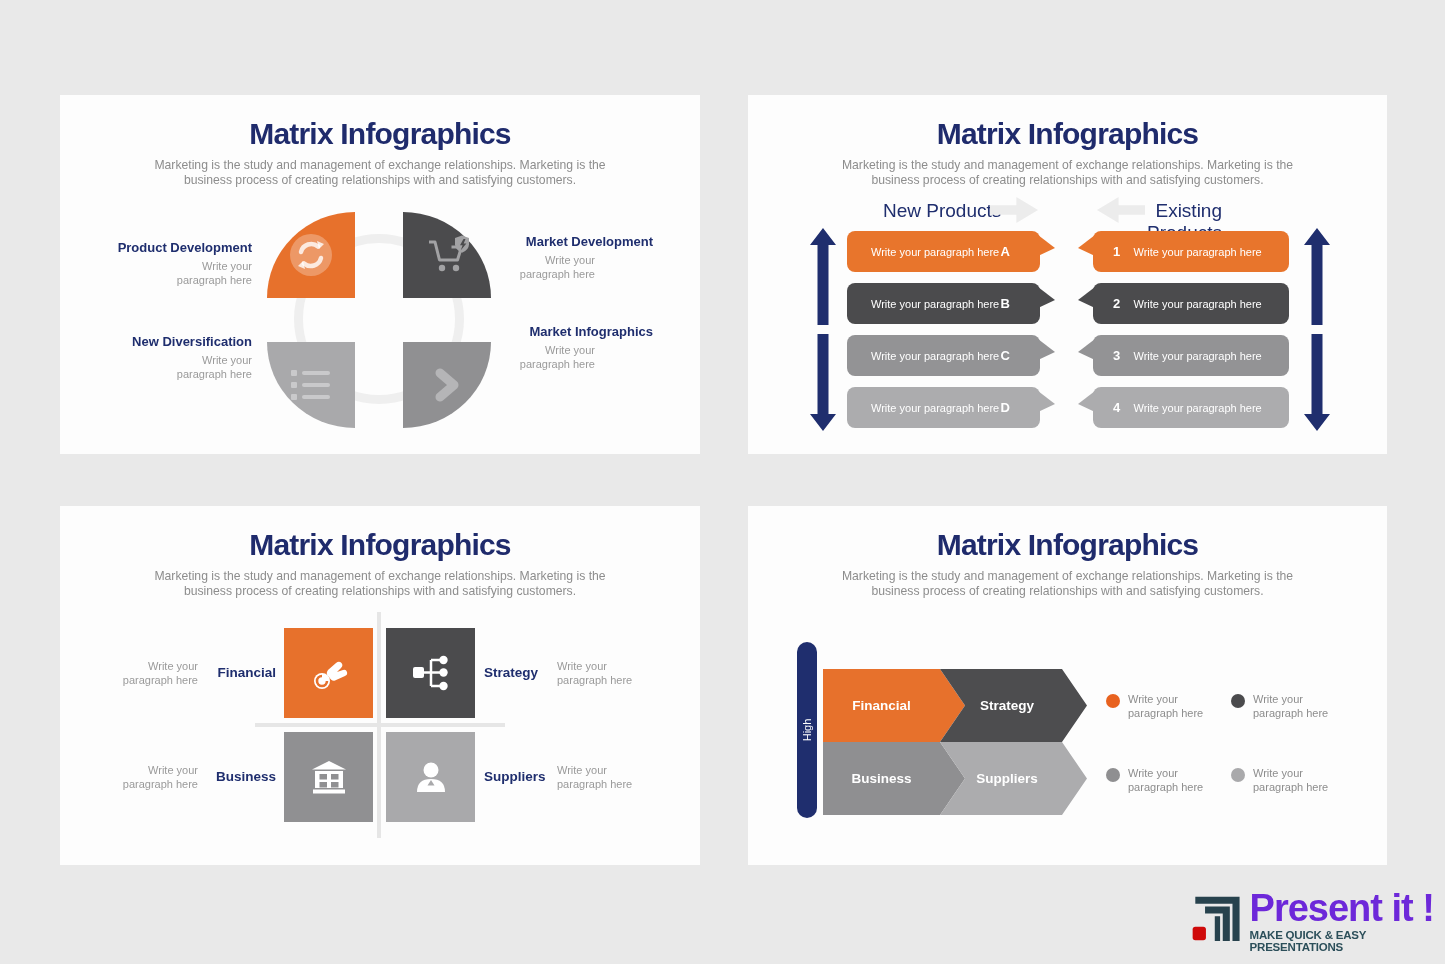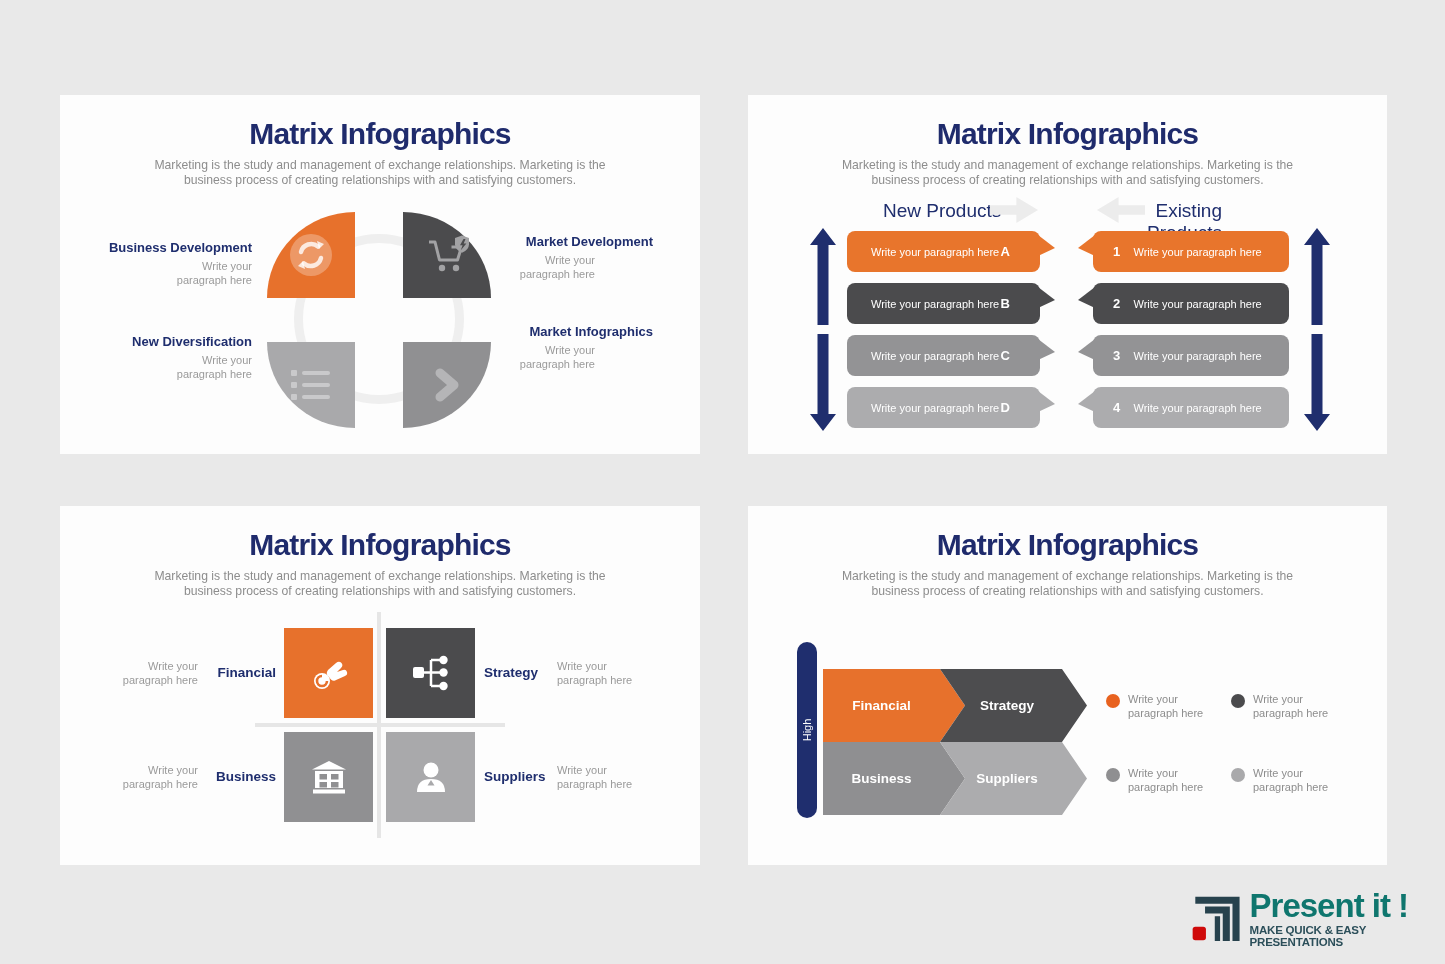--- a/index.html
+++ b/index.html
@@ -88,21 +88,21 @@
   .chev.second .clabel{padding-left:12px;padding-right:25px;}
   .crow1{top:163px;} .crow2{top:236px;}
   .lgitem{position:absolute;display:flex;gap:8px;width:120px;}
   .lgdot{width:14px;height:14px;border-radius:50%;flex:0 0 auto;margin-top:2px;}
   .lgtext{font-size:11px;color:#8d8d8d;line-height:1.3;width:95px;}
   .lg1{left:358px;top:186px;} .lg2{left:483px;top:186px;}
   .lg3{left:358px;top:260px;} .lg4{left:483px;top:260px;}
 
   
   .logo{position:absolute;left:1190px;top:890px;display:flex;gap:10px;align-items:flex-start;}
-  .logo-text .brand{font-size:33px;font-weight:800;color:#0f766e;line-height:0.95;letter-spacing:-1px;}
+  .logo-text .brand{font-size:38px;font-weight:800;color:#6d28d9;line-height:0.95;letter-spacing:-1px;}
   .logo-text .tagline{font-size:11.5px;font-weight:700;color:#2c4f5a;letter-spacing:-0.2px;margin-top:3px;}
 </style>
 </head>
 <body>
 
 <div class="sheet">
 
   <section class="card" id="card1">
     <h2 class="ctitle">Matrix Infographics</h2>
     <p class="csub">Marketing is the study and management of exchange relationships. Marketing is the business process of creating relationships with and satisfying customers.</p>
@@ -143,21 +143,21 @@
         </g>
       </svg>
     </div>
     <div class="quad q-br" style="background-color: rgb(144, 144, 146);">
       <svg width="30" height="38" viewBox="0 0 30 38">
         <path d="M8 7 L22 19 8 31" stroke="#b5b5b7" stroke-width="9" fill="none" stroke-linecap="round" stroke-linejoin="round"></path>
       </svg>
     </div>
 
     <div class="qlabel ql-right lbl-pd">
-      <div class="qname">Business Development</div>
+      <div class="qname">Product Development</div>
       <div class="qdesc">Write your paragraph here</div>
     </div>
     <div class="qlabel lbl-md">
       <div class="qname">Market Development</div>
       <div class="qdesc">Write your paragraph here</div>
     </div>
     <div class="qlabel ql-right lbl-nd">
       <div class="qname">New Diversification</div>
       <div class="qdesc">Write your paragraph here</div>
     </div>

